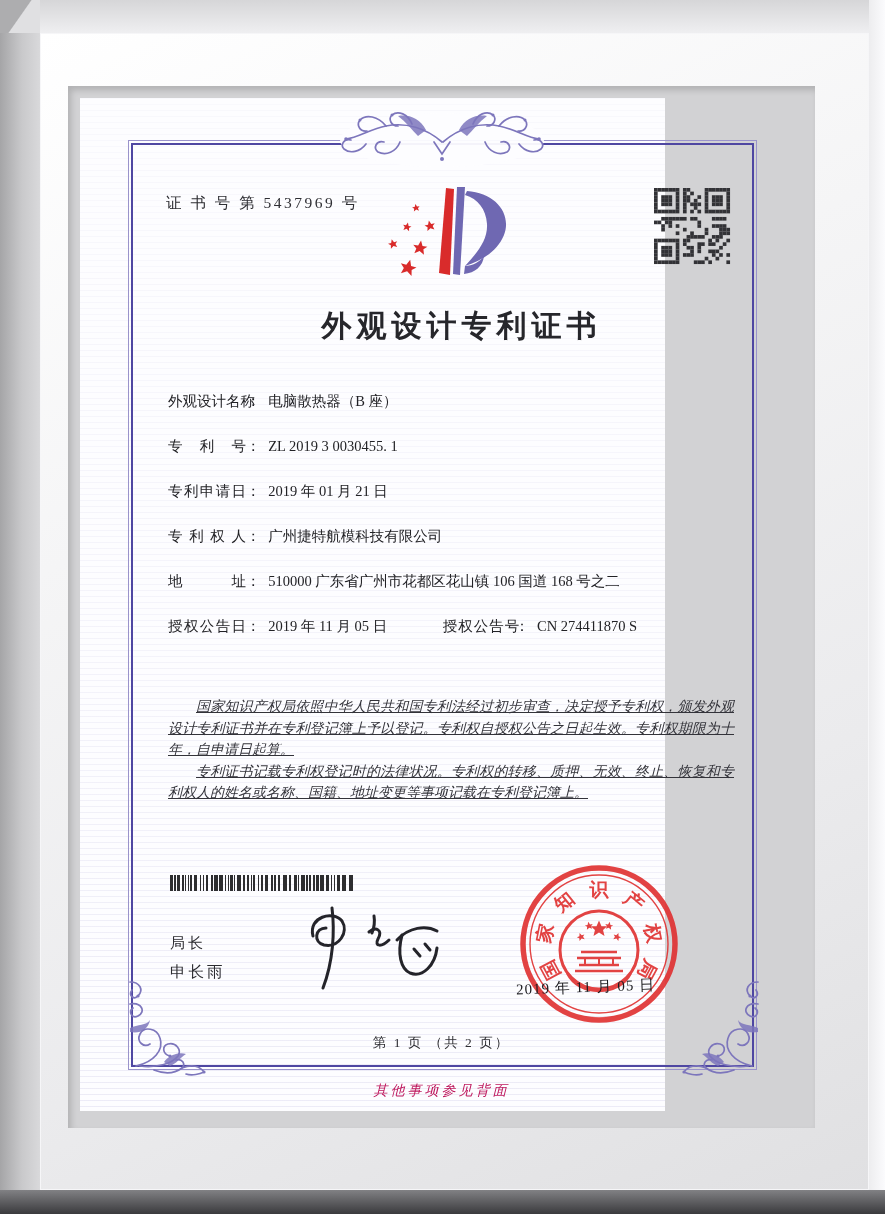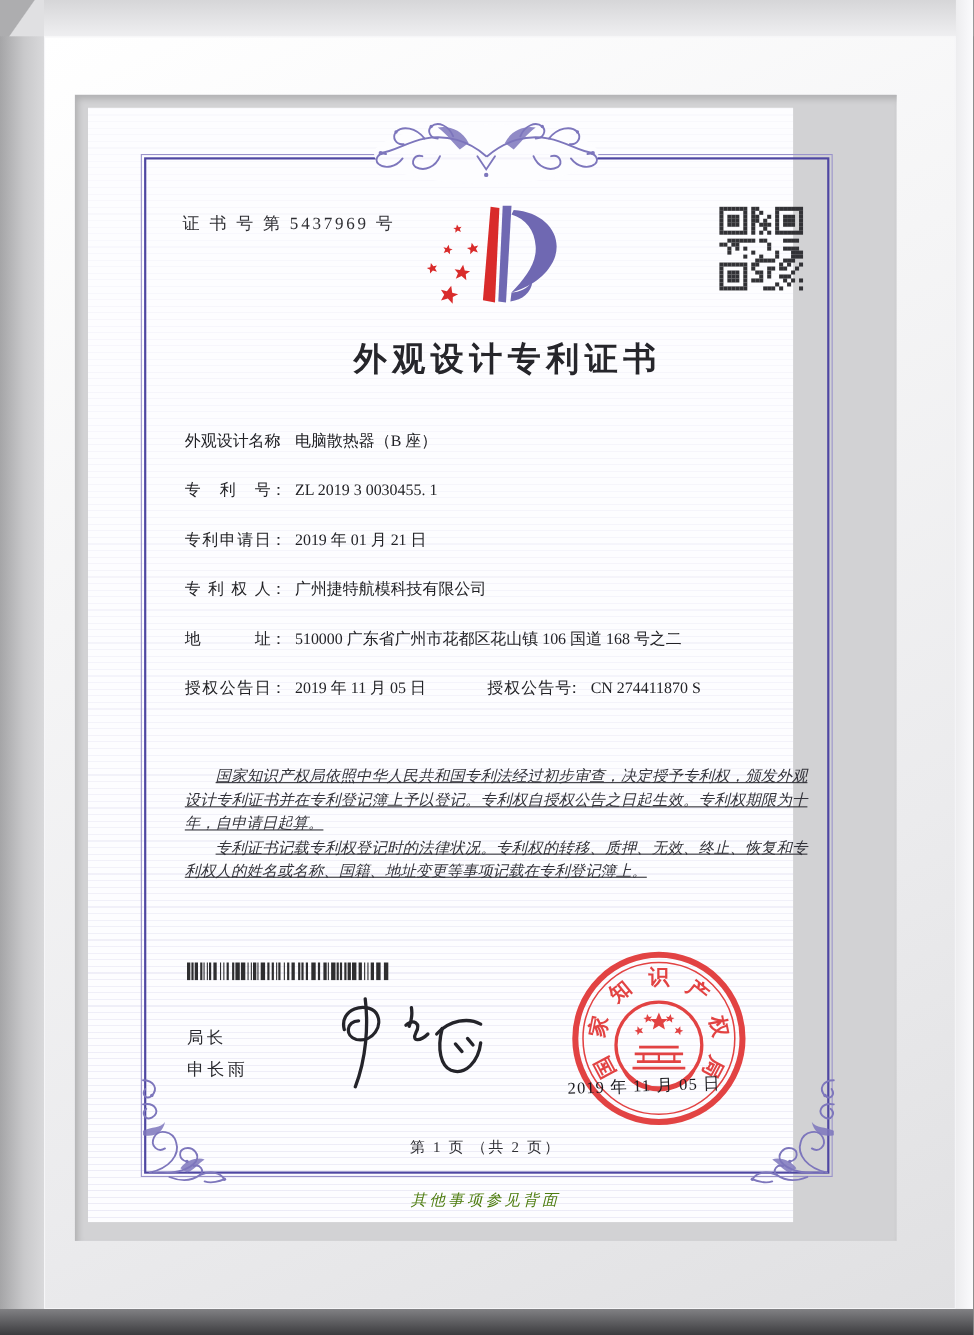--- a/index.html
+++ b/index.html
@@ -10,21 +10,21 @@
   .frame-top{left:0;top:0;right:0;height:33px;background:linear-gradient(to bottom,#d6d6d8,#efeff1);}
   .frame-left{left:0;top:0;bottom:0;width:40px;background:linear-gradient(to right,#a5a5a7,#c9c9cb 55%,#d9d9db);}
   .frame-right{right:0;top:0;bottom:0;width:16px;background:linear-gradient(to left,#fbfbfd,#ededef);}
   .frame-bottom{left:0;right:0;bottom:0;height:24px;background:linear-gradient(to bottom,#818184,#3a3a3d);}
   .frame-miter{left:0;top:0;width:40px;height:33px;background:linear-gradient(125deg,#adadaf 49%,#e0e0e2 51%);}
   .mat{left:40px;top:33px;right:16px;bottom:24px;background:linear-gradient(155deg,#ffffff,#ebebed 70%,#e0e0e2);
        box-shadow:inset 0 0 0 1px #f6f6f8;}
   .seam{left:68px;top:86px;width:747px;height:1042px;background:#d2d2d4;
         box-shadow:inset 3px 4px 6px rgba(0,0,0,.16);}
   
-  .paper{left:80px;top:98px;width:641px;height:1013px;background:#fdfdff;}
+  .paper{left:80px;top:98px;width:585px;height:1013px;background:#fdfdff;}
   .paper::before{content:"";position:absolute;inset:0;
         background:repeating-linear-gradient(to bottom,rgba(122,114,186,.13) 0,rgba(122,114,186,.13) 1px,transparent 1px,transparent 6px);
         -webkit-mask-image:linear-gradient(to bottom,rgba(0,0,0,.25),rgba(0,0,0,.55) 55%,rgba(0,0,0,.95));
         mask-image:linear-gradient(to bottom,rgba(0,0,0,.25),rgba(0,0,0,.55) 55%,rgba(0,0,0,.95));
         pointer-events:none;}
   .pframe{left:48px;top:42px;width:627px;height:928px;border:1.5px solid #9a93cb;}
   .pframe::before{content:"";position:absolute;inset:2px;border:2.5px solid var(--border-purple,#4f47a2);}
   svg.abs{position:absolute;overflow:visible;}
   
   .orn-stroke{fill:none;stroke:var(--orn-purple,#7d76bc);stroke-width:1.7;stroke-linecap:round;}
@@ -53,21 +53,21 @@
   .signer-name{left:90px;top:864px;font-size:15.5px;letter-spacing:3px;color:#2b2b30;}
   .signature{left:205px;top:806px;}
   .sig-stroke{fill:none;stroke:#24242a;stroke-width:3;stroke-linecap:round;stroke-linejoin:round;}
   .seal{left:433px;top:760px;opacity:.9;}
   .seal-red-s{fill:none;stroke:var(--seal-red,#e02f2f);}
   .seal-red-f{fill:var(--seal-red,#e02f2f);}
   .seal-date{left:436px;top:880px;font-size:15px;color:#1b1b1f;letter-spacing:1px;
              transform:rotate(-2deg);font-weight:500;}
   .page-info{left:48px;top:936px;width:627px;text-align:center;font-size:13.5px;letter-spacing:2px;color:#2e2e33;}
   .back-note{left:48px;top:984px;width:627px;text-align:center;font-size:14px;letter-spacing:3px;
-             color:#4d7c0f;font-style:italic;}
+             color:#be185d;font-style:italic;}
   
   .logo{left:300px;top:84px;}
   .logo-red{fill:var(--logo-red,#d92b2b);}
   .logo-purple{fill:var(--logo-purple,#6f68b2);}
   .qr{left:574px;top:90px;}
   .qr rect{fill:#323236;}
   .barcode rect{fill:#2e2e30;}
 </style>
 </head>
 <body>

